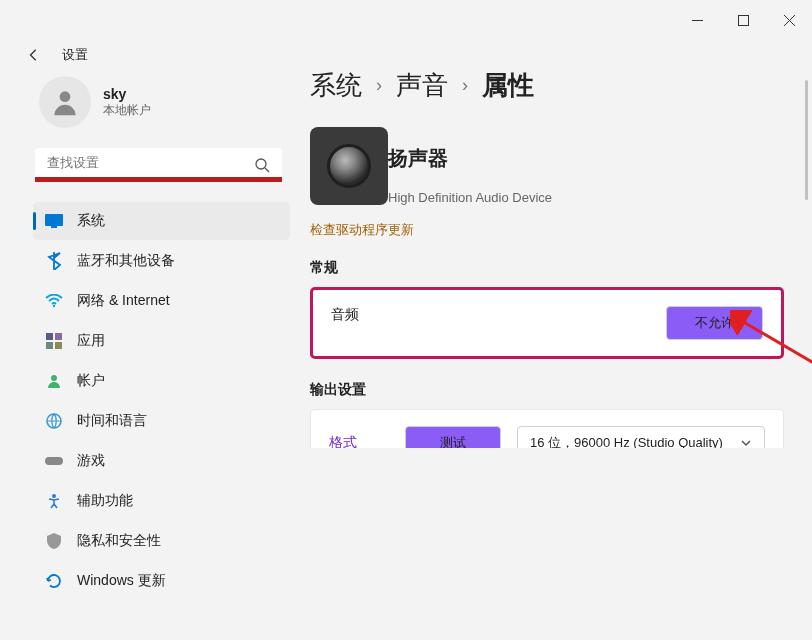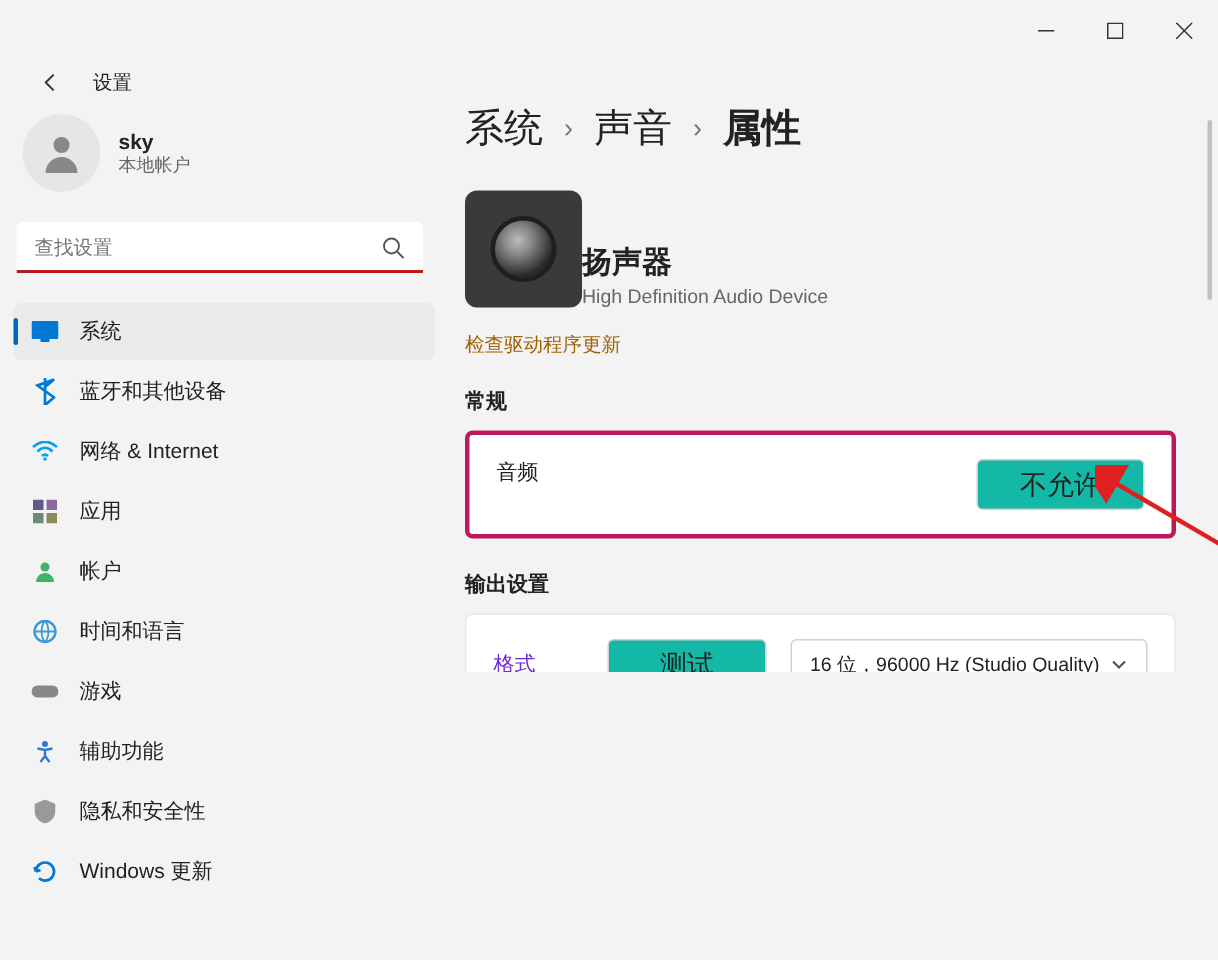--- a/index.html
+++ b/index.html
@@ -6,51 +6,51 @@
   body { width: 812px; height: 640px; background: #f3f3f3; overflow: hidden; position: relative; }
   .window { width: 812px; height: 448px; background: #f3f3f3; position: relative; }
   .titlebar { height: 40px; display: flex; justify-content: flex-end; align-items: center; padding-right: 0; }
   .winbtn { width: 46px; height: 30px; display:flex; align-items:center; justify-content:center; font-size:12px; color:#333; }
   .winbtn svg { width:11px; height:11px; stroke:#333; stroke-width:1; fill:none; }
   .header { display:flex; align-items:center; height: 30px; padding-left:24px; gap:18px; }
   .back { width:20px; height:20px; display:flex; align-items:center; justify-content:center; }
   .back svg { width:14px; height:14px; stroke:#333; stroke-width:1.5; fill:none; }
   .title { font-size:13px; color:#222; }
   .content { display:flex; position:absolute; top:60px; left:0; right:0; bottom:0; }
-  .sidebar { width: 300px; padding: 10px 10px 0 9px; }
+  .sidebar { width: 300px; padding: 10px 10px 0 33px; }
   .user { display:flex; align-items:center; gap:12px; padding:6px 4px 18px 6px; }
   .avatar { width:52px; height:52px; border-radius:50%; background:#e6e6e6; display:flex; align-items:center; justify-content:center; }
   .avatar svg { width:32px; height:32px; fill:#888; }
   .user-name { font-size:14px; font-weight:600; color:#222; }
   .user-sub { font-size:12px; color:#666; }
   .search { position:relative; margin:2px 8px 20px 2px; }
-  .search input { width:100%; height:34px; border:none; border-bottom:2px solid #b91c1c; background:#fff; padding:0 36px 0 12px; font-size:13px; outline:none; border-radius:4px 4px 0 0;}
+  .search input { width:100%; height:34px; border:none; border-bottom:5px solid #b91c1c; background:#fff; padding:0 36px 0 12px; font-size:13px; outline:none; border-radius:4px 4px 0 0;}
   .search .sicon { position:absolute; right:12px; top:9px; width:16px; height:16px; }
   .nav { display:flex; flex-direction:column; gap:2px; }
   .nav-item { display:flex; align-items:center; gap:14px; height:38px; padding:0 12px; border-radius:5px; font-size:14px; color:#222; position:relative;}
   .nav-item .nicon { width:18px; height:18px; display:flex; align-items:center; justify-content:center; font-size:16px;}
   .nav-item.active { background:#eaeaea; }
   .nav-item.active::before { content:""; position:absolute; left:0; top:10px; width:3px; height:18px; background:#0067c0; border-radius:3px; }
   .main { flex:1; padding:4px 28px 0 10px; position:relative; overflow:hidden;}
   .breadcrumb { display:flex; align-items:center; gap:14px; font-size:26px; color:#222; padding-top:4px; padding-bottom:24px;}
   .bc-sep { color:#777; font-size:18px; }
   .bc-last { font-weight:600; }
   .device { display:flex; align-items:flex-end; padding-bottom:14px;}
   .device-icon { width:78px; height:78px; border-radius:8px; background:#3a3a3a; display:flex; align-items:center; justify-content:center;}
   .device-icon .speaker { width:44px; height:44px; border-radius:50%; background:radial-gradient(circle at 40% 35%, #bbb 0%, #888 28%, #2a2a2a 70%); border:3px solid #1f1f1f;}
   .device-title { font-size:20px; font-weight:600; color:#222; }
-  .device-sub { font-size:13px; color:#666; margin-top:2px;}
+  .device-sub { font-size:13px; color:#666; margin-top:18px;}
   .device-link { font-size:13px; color:#0067c0; margin-top:6px; }
   .info-table { display:grid; grid-template-columns: 90px auto; row-gap:4px; font-size:13px; color:#333; padding-bottom:4px;}
   .check-link { font-size:13px; color:#a16207; padding-top:2px; padding-bottom:14px; display:inline-block;}
   .section-h { font-size:14px; font-weight:600; color:#222; padding:6px 0 10px 0;}
   .card { background:#fff; border:3px solid #be185d; border-radius:5px; padding:16px 18px; display:flex; align-items:flex-start; justify-content:space-between; gap:36px;}
   .card .ctitle { font-size:14px; color:#222; }
   .card .csub { font-size:12px; color:#777; margin-top:3px;}
-  .btn { height:34px; padding:0 28px; background:#14b8a6; border:1px solid #d0d0d0; border-radius:4px; font-size:18px; color:#222;}
+  .btn { height:34px; padding:0 28px; background:#8b5cf6; border:1px solid #d0d0d0; border-radius:4px; font-size:13px; color:#222;}
   .card2 { background:#fff; border:1px solid #e7e7e7; border-radius:5px; padding:16px 18px; }
   .row { display:flex; align-items:center; gap:16px;}
   .row .label { width:60px; font-size:14px; color:#6d28d9;}
   .select { flex:1; height:34px; border:1px solid #d0d0d0; border-radius:4px; background:#fff; display:flex; align-items:center; justify-content:space-between; padding:0 12px; font-size:13px; color:#222;}
   .chev { width:12px; height:12px; }
   .vol-row { display:flex; align-items:center; gap:16px; padding-top:18px;justify-content:center;}
   .vol-icon { width:18px; height:18px; margin-left:100px;}
   .scrollbar { position:absolute; right:4px; top:20px; width:3px; height:120px; background:#c0c0c0; border-radius:2px;}
   .arrow-annot { position:absolute; left:430px; top:250px; pointer-events:none; }
 </style>

